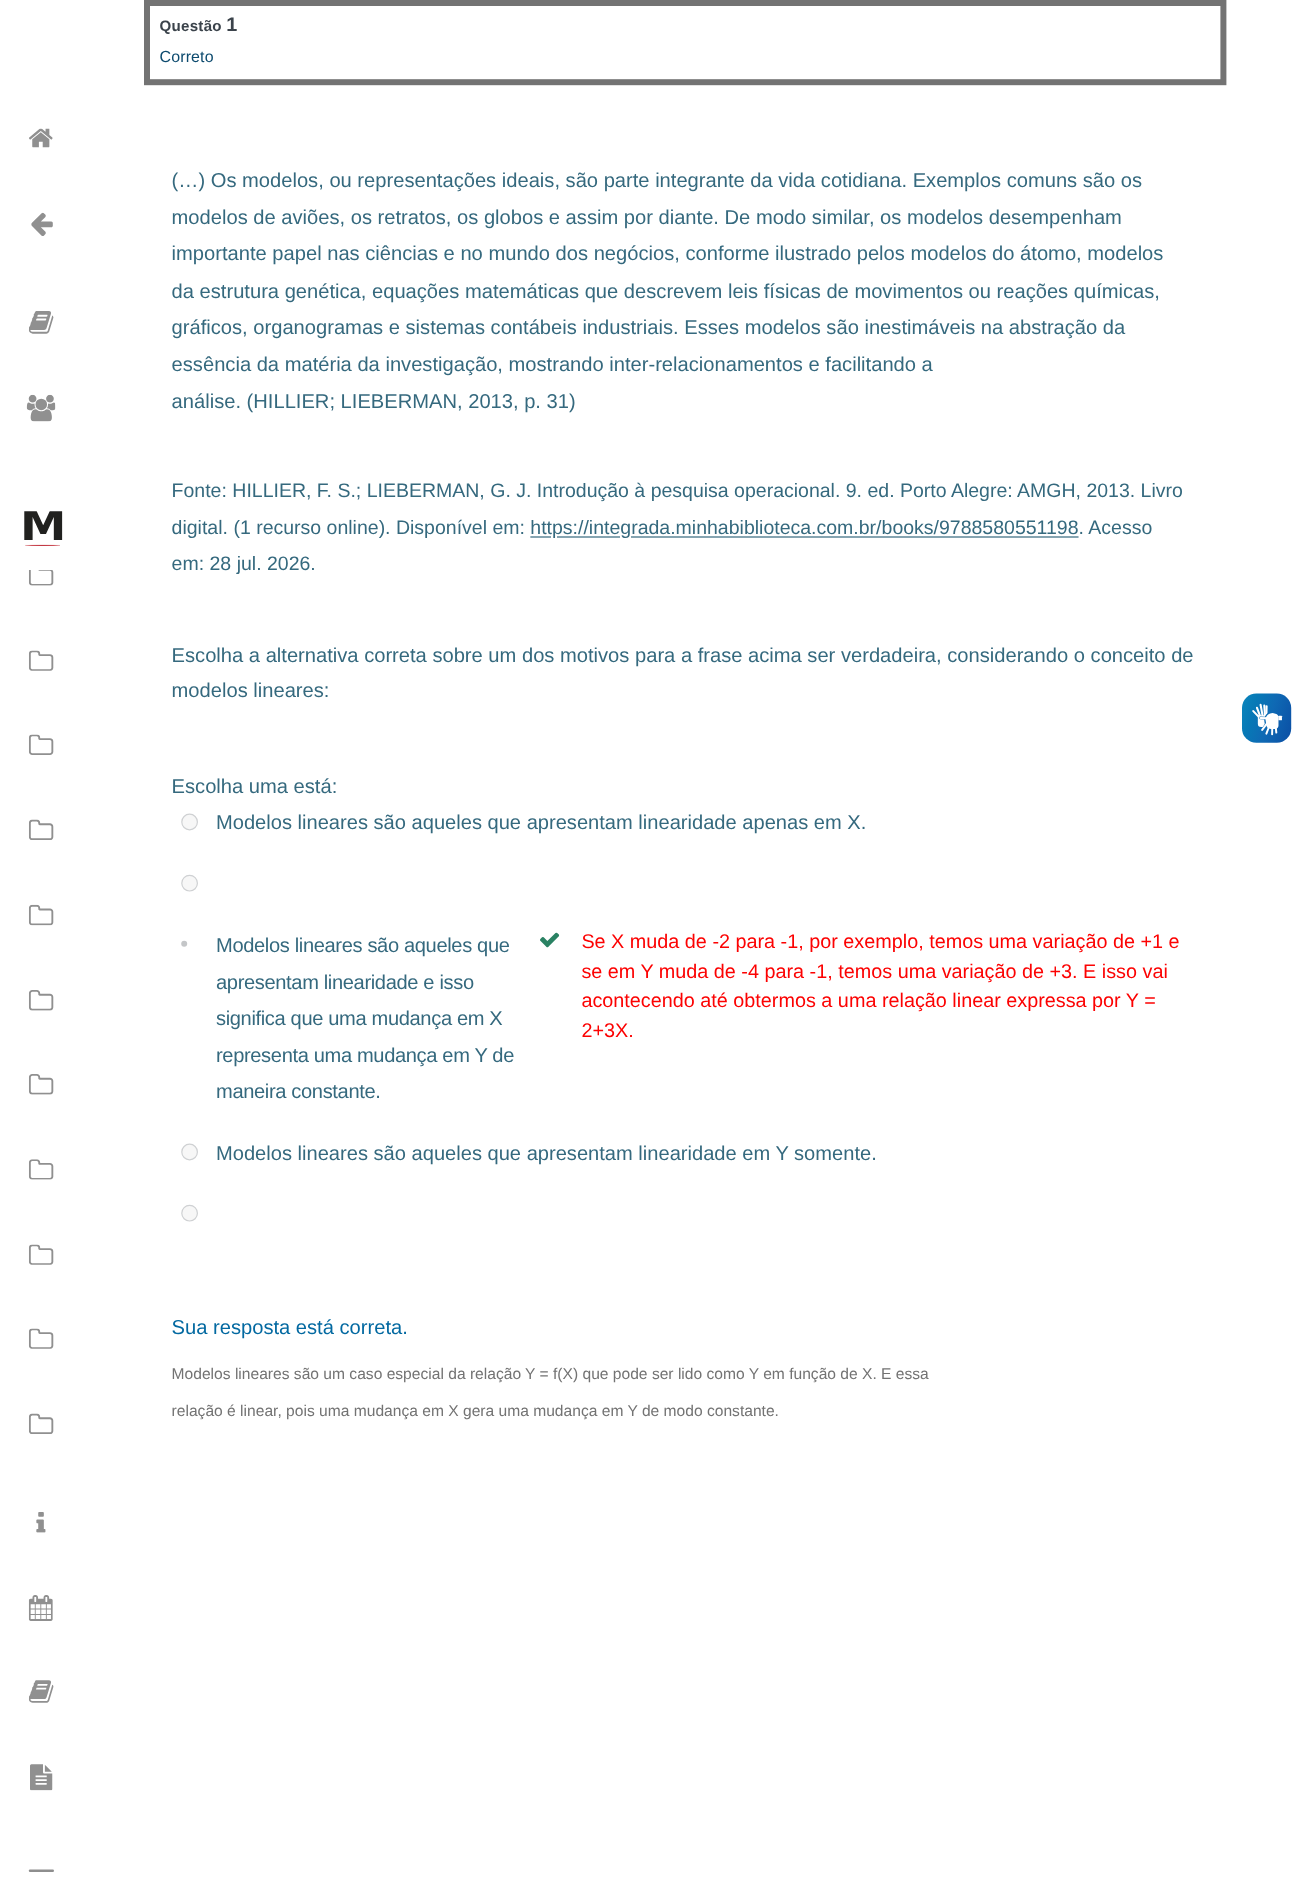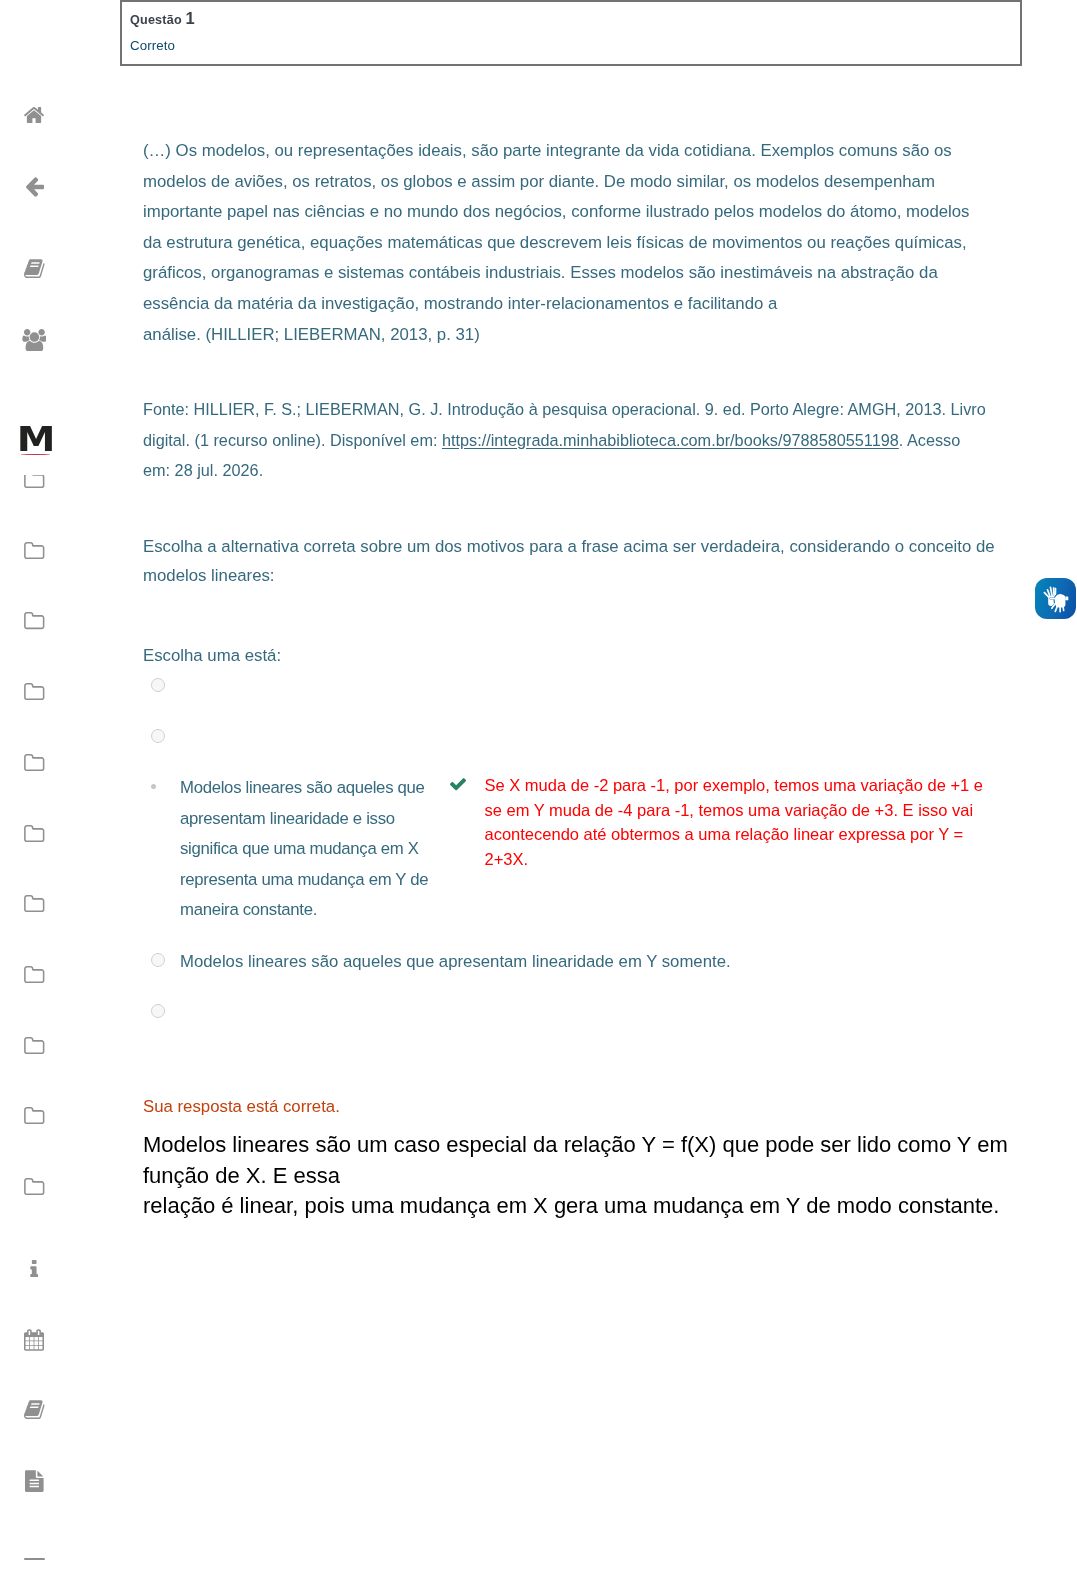--- a/index.html
+++ b/index.html
@@ -16,41 +16,41 @@
   .rail-item{position:absolute;display:block;}
   .rail-item svg{display:block;}
   .rail-logo{overflow:hidden;position:absolute;left:0;width:70px;text-align:center;background:#fff;z-index:3;}
   .rail-logo .m{font-family:"DejaVu Sans",sans-serif;font-weight:bold;font-size:36px;color:#21211f;
                 line-height:26px;letter-spacing:-2px;display:block;transform:scaleX(1.08);}
   .rail-logo .bar{display:block;width:29px;height:1px;margin:2px auto 0;background:radial-gradient(ellipse 62% 100% at center, #c0343f 0%, #cd5059 50%, rgba(205,80,89,.1) 100%);}
   .rail-sep{position:absolute;height:2px;background:#8e8e8e;border-radius:1px;}
 
   
   .qbox{position:absolute;left:120px;top:0px;width:902px;box-sizing:border-box;
-        border:2px solid #737373;background:#fff;padding:8px 8px 10px 8px;}
+        border:5px solid #737373;background:#fff;padding:8px 8px 10px 8px;}
   .qbox .qno{font-size:12.6px;font-weight:bold;color:#3b434b;letter-spacing:.2px;line-height:16px;}
   .qbox .qno .num{font-size:16.5px;font-weight:bold;letter-spacing:0;}
   .qbox .meta{font-size:13.3px;color:#0c4a6e;letter-spacing:.1px;line-height:17px;margin-top:9px;}
 
   
   .blk{position:absolute;color:#35697e;}
   .qtext{font-size:16.8px;line-height:30.6px;}
   .fonte{font-size:16.25px;line-height:30.6px;}
   a.src{color:#35697e;text-decoration:underline;text-underline-offset:2px;}
 
   
   .radio{position:absolute;width:14px;height:14px;border-radius:50%;
          border:1.2px solid #cfd1d3;background:#f7f7f7;box-sizing:border-box;}
   .dot{position:absolute;width:5px;height:5px;border-radius:50%;background:#c4c6c8;}
   .olabel{position:absolute;color:#35697e;font-size:16.75px;line-height:30.6px;}
   .fb{position:absolute;color:#fc0202;font-size:16.5px;line-height:24.6px;}
   .tick{position:absolute;}
 
-  .note{position:absolute;color:#c2410c;font-size:16.8px;line-height:30.6px;}
-  .cbody{position:absolute;color:#000000;font-size:22px;line-height:30.6px;}
+  .note{position:absolute;color:#0369a1;font-size:16.8px;line-height:30.6px;}
+  .cbody{position:absolute;color:#737373;font-size:13px;line-height:30.6px;}
 
   
   .vlibras{position:absolute;width:41px;height:41px;border-radius:12px;overflow:hidden;
     background:linear-gradient(108deg,#0a86bd 0%,#0779b6 25%,#0f69b4 55%,#0b4ea4 100%);}
   .vlibras svg{position:absolute;left:0;top:0;}
 </style>
 </head>
 <body>
 
 <div class="page">
@@ -169,20 +169,21 @@
     <span>Fonte: HILLIER, F. S.; LIEBERMAN, G. J. Introdução à pesquisa operacional. 9. ed. Porto Alegre: AMGH, 2013. Livro</span><br>
     <span>digital. (1 recurso online). Disponível em: </span><a class="src" href="#">https://integrada.minhabiblioteca.com.br/books/9788580551198</a><span>. Acesso</span><br>
     <span>em: 28 jul. 2026.</span>
   </div>
 
   <div class="blk qtext" style="left:143px;top:532px;width:910px;line-height:29.4px;" id="prompt">Escolha a alternativa correta sobre um dos motivos para a frase acima ser verdadeira, considerando o conceito de<br>modelos lineares:</div>
 
   <div class="blk qtext" style="left:143px;top:641px;">Escolha uma está:</div>
 
   <div class="radio" style="left:151px;top:678px;"></div>
+  <div class="olabel" style="left:180px;top:671px;">Modelos lineares são aqueles que apresentam linearidade apenas em X.</div>
 
   <div class="radio" style="left:151px;top:729px;"></div>
 
   <div class="dot" style="left:151px;top:784px;"></div>
   <div class="olabel" style="left:180px;top:773px;width:262px;letter-spacing:-0.3px;" id="opt3">Modelos lineares são aqueles que<br>apresentam linearidade e isso<br>significa que uma mudança em X<br>representa uma mudança em Y de<br>maneira constante.</div>
   <div class="tick" style="left:450px;top:776.7px;">
     <svg width="16" height="12.5" viewBox="0 0 1000 766.5">
         <path d="M981.9 193.5 514.8 660.6 427.1 748.4Q409 766.5 383.2 766.5Q357.4 766.5 339.4 748.4L251.6 660.6L18.1 427.1Q0 409 0 383.2Q0 357.4 18.1 339.4L105.8 251.6Q123.9 233.5 149.7 233.5Q175.5 233.5 193.5 251.6L383.2 441.9L806.5 18.1Q824.5 0 850.3 0Q876.1 0 894.2 18.1L981.9 105.8Q1000 123.9 1000 149.7Q1000 175.5 981.9 193.5Z" fill="#2a8263"></path>
       </svg>
   </div>

